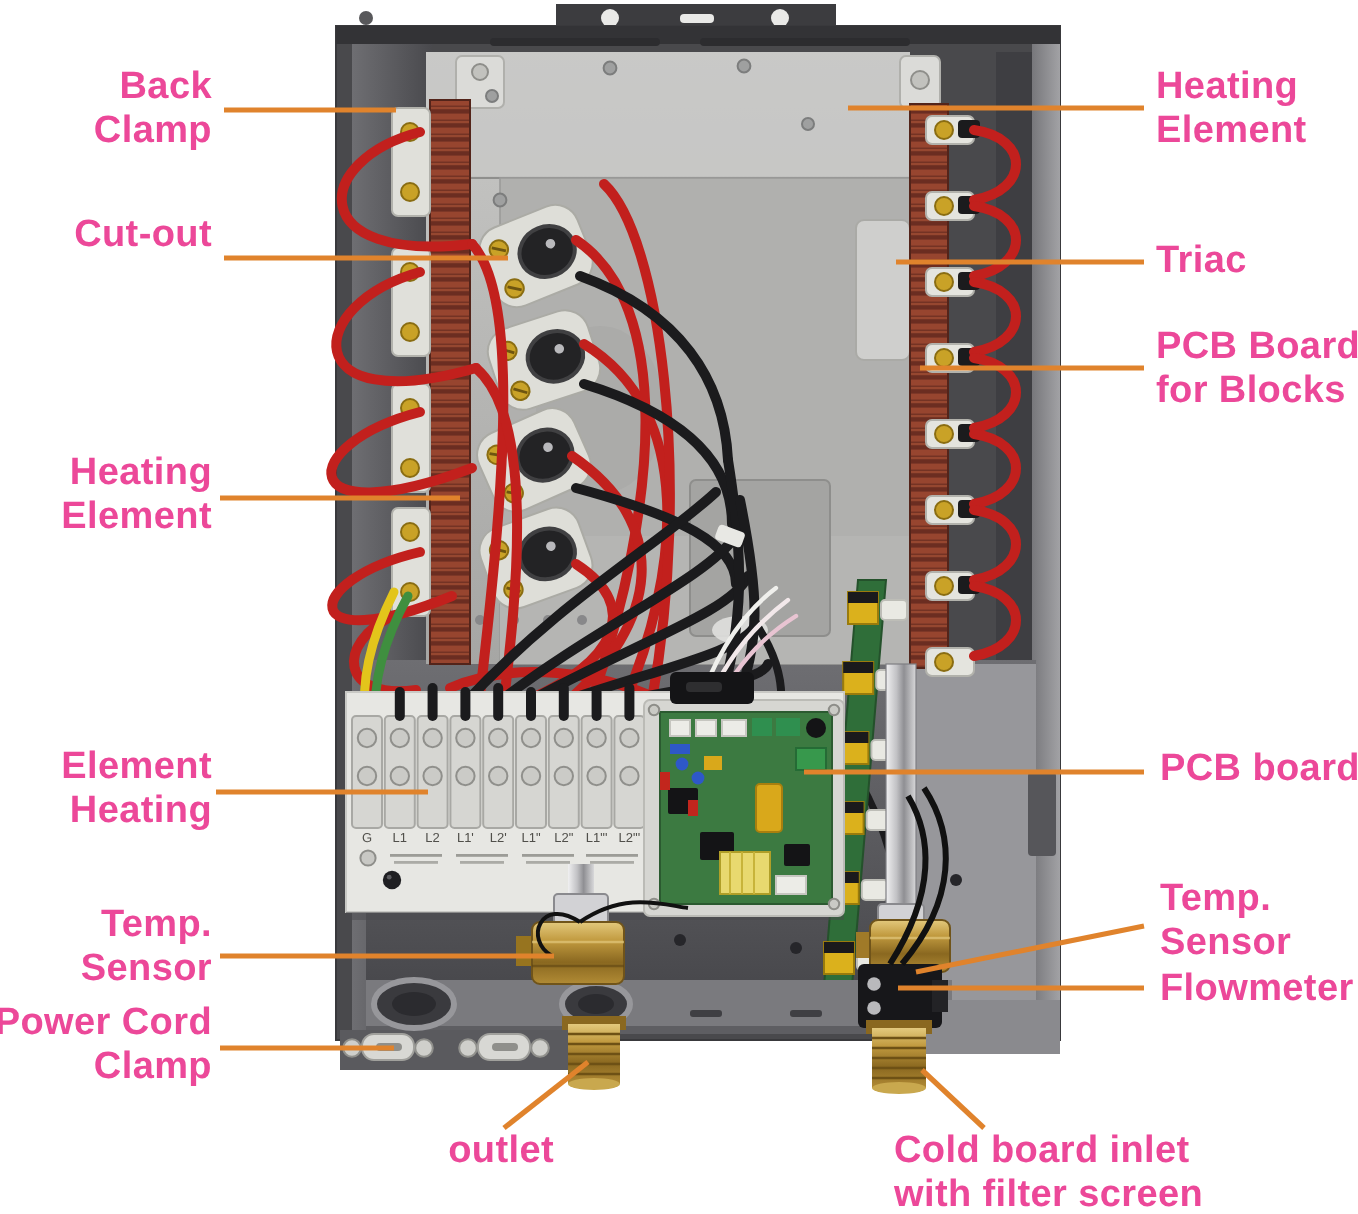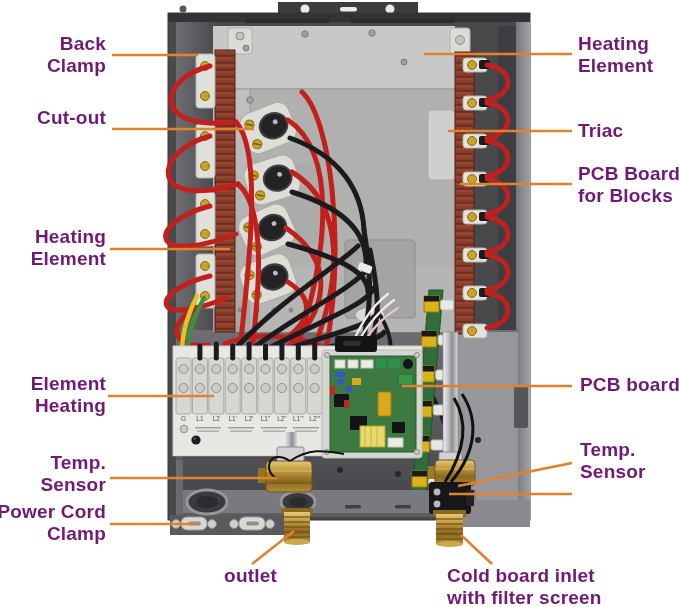--- a/index.html
+++ b/index.html
@@ -1,20 +1,20 @@
 <!DOCTYPE html>
 <html><head>
 <meta charset="utf-8">
 <style>
   html,body{margin:0;padding:0;background:#ffffff;}
   .stage{position:relative;width:679px;height:607px;background:#fff;overflow:hidden;
          font-family:"Liberation Sans",sans-serif;}
   .art{position:absolute;inset:0;}
   .lbl{position:absolute;font-size:19px;line-height:22px;font-weight:600;
-       color:#701a75;letter-spacing:.2px;white-space:nowrap;}
+       color:#ec4899;letter-spacing:.2px;white-space:nowrap;}
   .lbl .ln{display:block;}
   .lbl-l{right:573px;text-align:right;}
   .lbl-r{text-align:left;}
 </style>
 </head>
 <body>
 
 <div class="stage">
 
 <svg class="art" viewBox="0 0 679 607" width="679" height="607">
@@ -519,18 +519,21 @@
   <span class="ln">PCB Board</span>
   <span class="ln">for Blocks</span>
 </div>
 <div class="lbl lbl-r" style="left:580px;top:374px">
   <span class="ln">PCB board</span>
 </div>
 <div class="lbl lbl-r" style="left:580px;top:439px">
   <span class="ln">Temp.</span>
   <span class="ln">Sensor</span>
 </div>
+<div class="lbl lbl-r" style="left:580px;top:484px">
+  <span class="ln">Flowmeter</span>
+</div>
 <div class="lbl lbl-r" style="left:447px;top:565px">
   <span class="ln">Cold board inlet</span>
   <span class="ln">with filter screen</span>
 </div>
 
 </div>
 
 </body></html>

